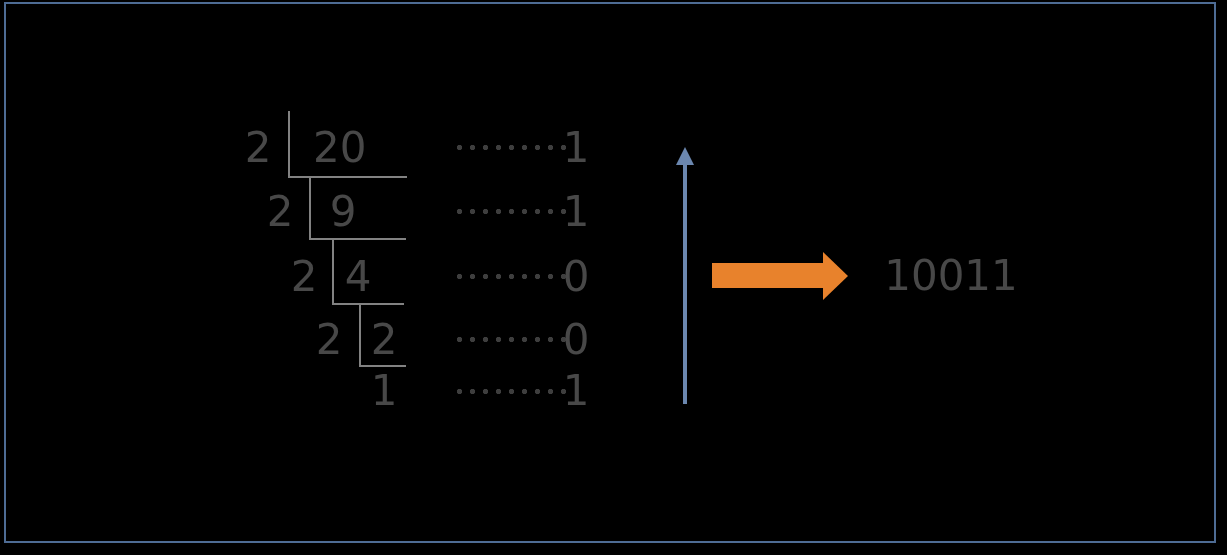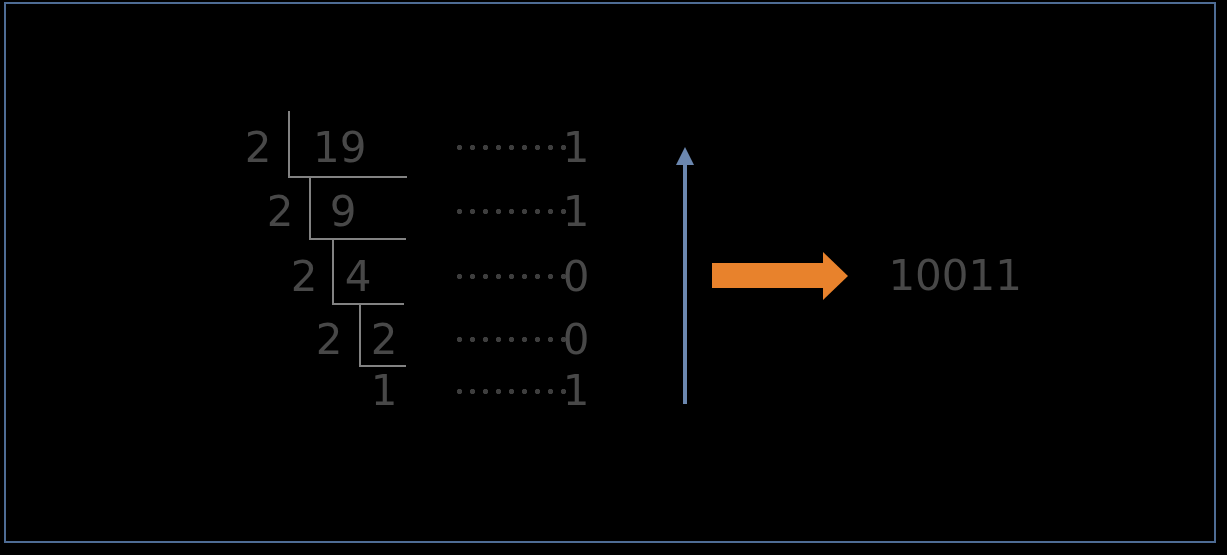--- a/index.html
+++ b/index.html
@@ -88,21 +88,21 @@
     border-top: 24px solid transparent;
     border-bottom: 24px solid transparent;
     border-left: 25px solid var(--orange-arrow, #E8822C);
   }
   .result {
     position: absolute;
     left: 880px; top: 254px;
     width: 142px;
     height: 44px;
     line-height: 44px;
-    text-align: right;
+    text-align: center;
     font-size: 42px;
     color: var(--result-text, #484848);
   }
   .watermark {
     position: absolute;
     left: 1058px; top: 495px;
     font-size: 29px;
     font-weight: bold;
     letter-spacing: 1px;
     color: var(--watermark-text, #FFFFFF);
@@ -110,21 +110,21 @@
 </style>
 </head>
 <body>
 
 <div class="canvas">
   <div class="frame"></div>
 
   <div>
 
     <span class="num d0">2</span>
-    <span class="num q0">19</span>
+    <span class="num q0">20</span>
     <div class="vline v0"></div>
     <div class="hline h0"></div>
     <div class="dots t0"></div>
     <span class="rem r0">1</span>
 
     <span class="num d1">2</span>
     <span class="num q1">9</span>
     <div class="vline v1"></div>
     <div class="hline h1"></div>
     <div class="dots t1"></div>

